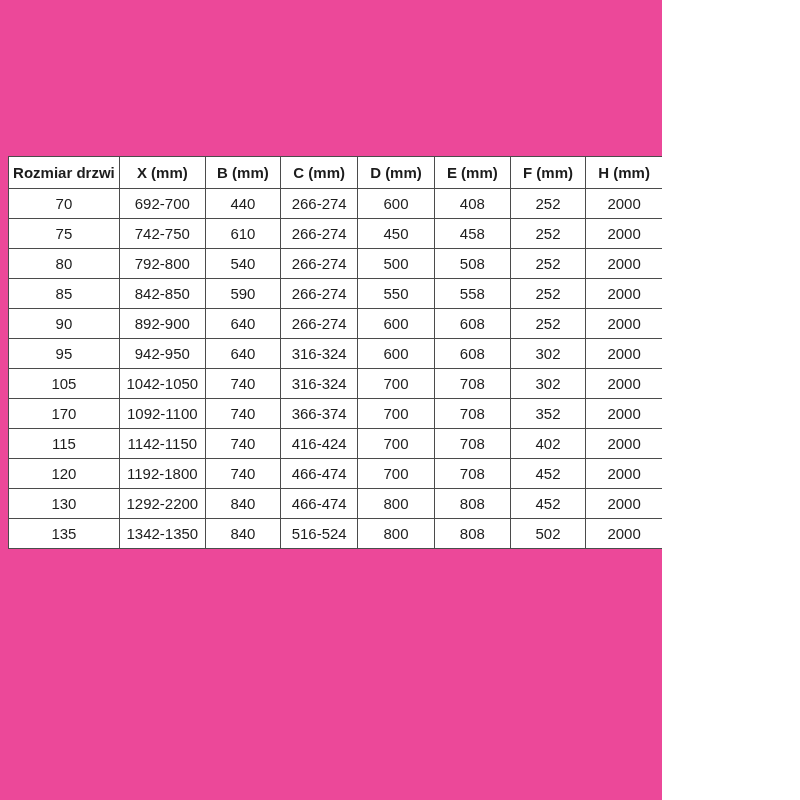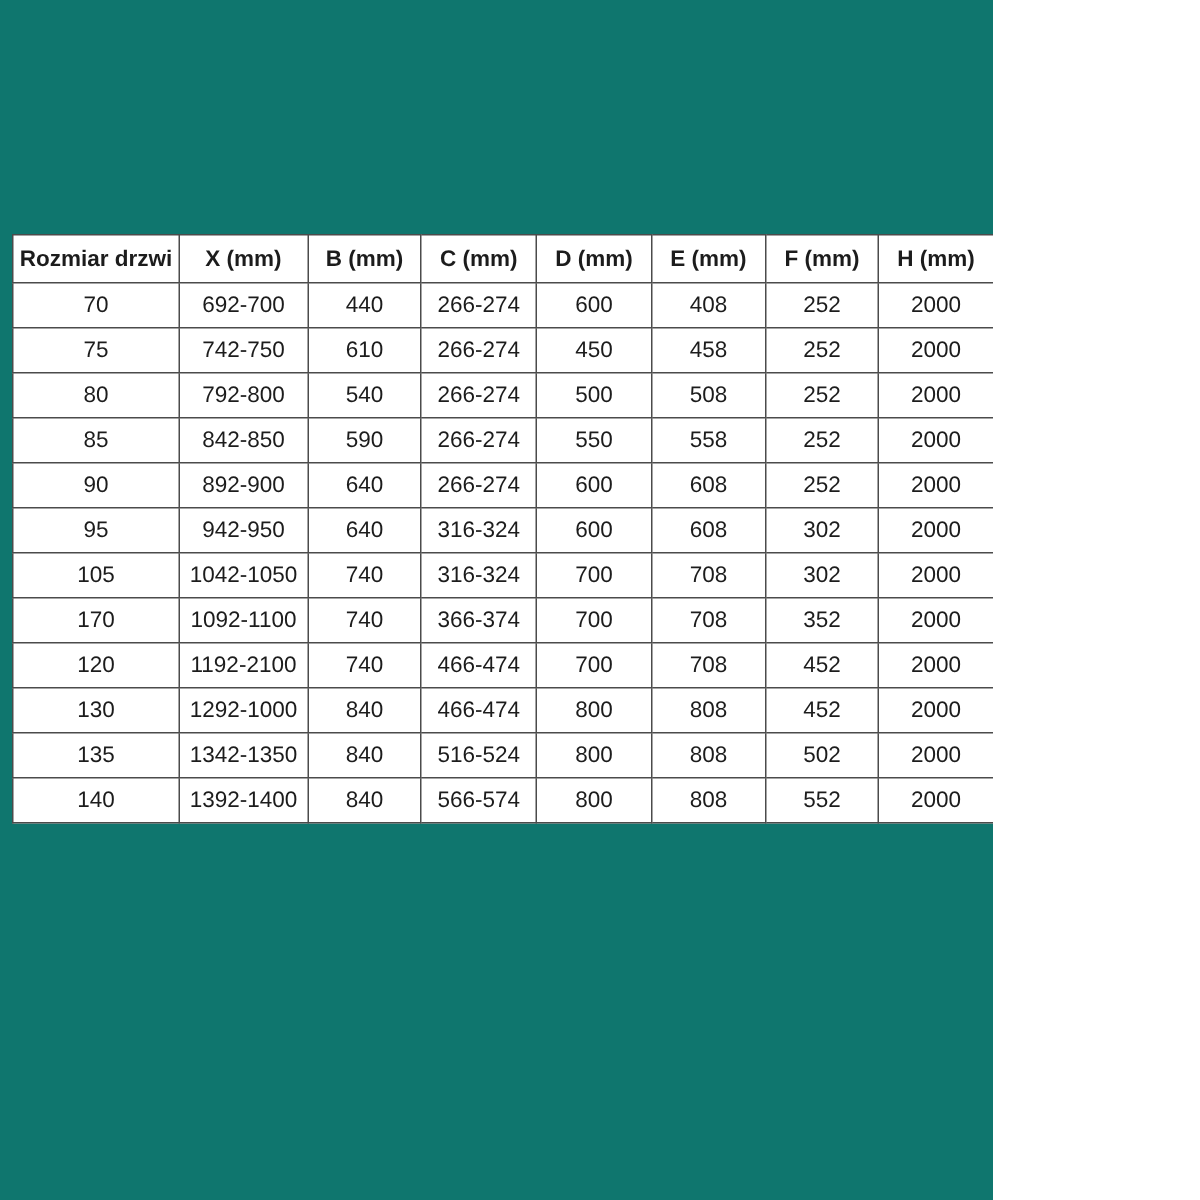--- a/index.html
+++ b/index.html
@@ -4,21 +4,21 @@
 <style>
   html, body {
     margin: 0;
     padding: 0;
     background: #ffffff;
   }
   .canvas {
     position: relative;
     width: 662px;
     height: 800px;
-    background: #0f766e;
+    background: #ec4899;
     overflow: hidden;
     font-family: "Liberation Sans", sans-serif;
   }
   table.size-table {
     position: absolute;
     left: 8px;
     top: 156px;
     border-collapse: collapse;
     table-layout: fixed;
     background: #ffffff;
@@ -147,54 +147,54 @@
           <td>170</td>
           <td>1092-1100</td>
           <td>740</td>
           <td>366-374</td>
           <td>700</td>
           <td>708</td>
           <td>352</td>
           <td>2000</td>
         </tr>
         <tr>
+          <td>115</td>
+          <td>1142-1150</td>
+          <td>740</td>
+          <td>416-424</td>
+          <td>700</td>
+          <td>708</td>
+          <td>402</td>
+          <td>2000</td>
+        </tr>
+        <tr>
           <td>120</td>
-          <td>1192-2100</td>
+          <td>1192-1800</td>
           <td>740</td>
           <td>466-474</td>
           <td>700</td>
           <td>708</td>
           <td>452</td>
           <td>2000</td>
         </tr>
         <tr>
           <td>130</td>
-          <td>1292-1000</td>
+          <td>1292-2200</td>
           <td>840</td>
           <td>466-474</td>
           <td>800</td>
           <td>808</td>
           <td>452</td>
           <td>2000</td>
         </tr>
         <tr>
           <td>135</td>
           <td>1342-1350</td>
           <td>840</td>
           <td>516-524</td>
           <td>800</td>
           <td>808</td>
           <td>502</td>
           <td>2000</td>
         </tr>
-        <tr>
-          <td>140</td>
-          <td>1392-1400</td>
-          <td>840</td>
-          <td>566-574</td>
-          <td>800</td>
-          <td>808</td>
-          <td>552</td>
-          <td>2000</td>
-        </tr>
       </tbody>
   </table>
 </div>
 
 </body></html>

